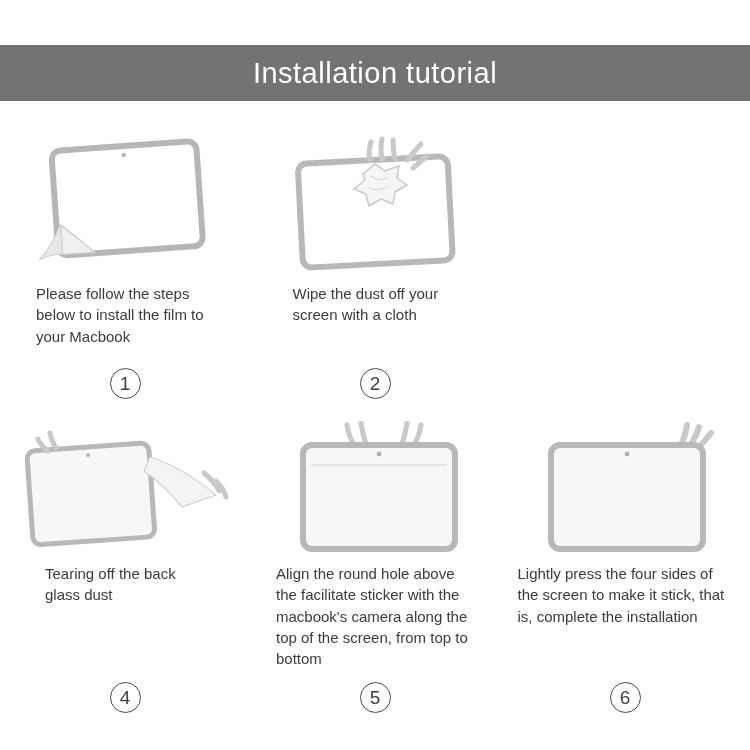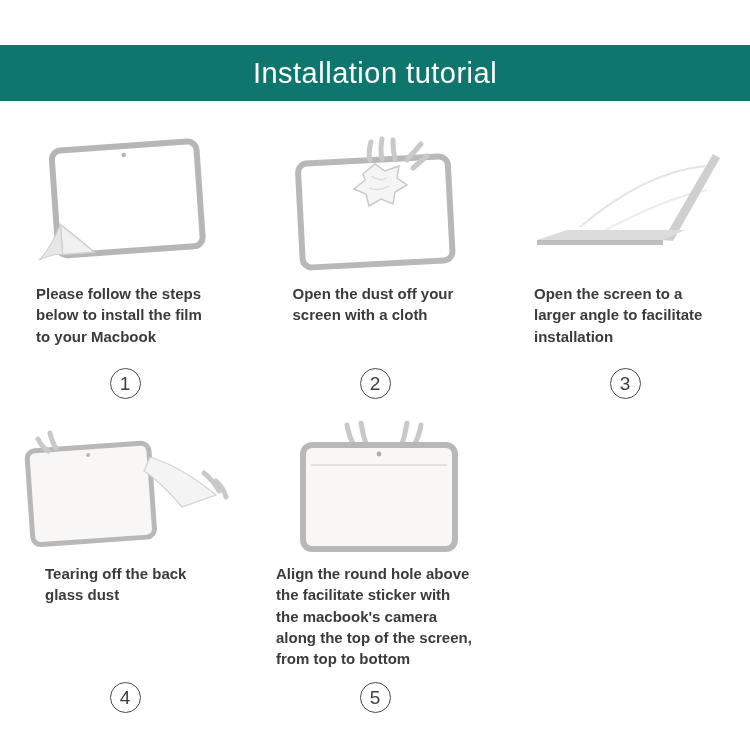--- a/index.html
+++ b/index.html
@@ -6,21 +6,21 @@
   html, body {
     width: 750px; height: 750px;
     background: #ffffff;
     font-family: "Liberation Sans", sans-serif;
     overflow: hidden;
   }
   .page { width: 750px; height: 750px; }
   .top-spacer { height: 45px; }
   .header-banner {
     height: 56px;
-    background: #0f766e;
+    background: #737373;
     color: #ffffff;
     display: flex; align-items: center; justify-content: center;
     font-size: 29px;
     letter-spacing: 0.5px;
   }
   .rows-wrap { padding-top: 26px; }
   .steps-row {
     display: grid;
     grid-template-columns: repeat(3, 1fr);
   }
@@ -36,21 +36,20 @@
     height: 150px;
     display: flex; align-items: center; justify-content: center;
   }
   .row-2 .illus { height: 138px; }
   .caption {
     font-size: 15px;
     line-height: 1.42;
     color: #3b3b3b;
     text-align: left;
     margin-top: 6px;
-    font-weight: bold;
   }
   .step-number {
     margin-top: auto;
     margin-bottom: 6px;
     width: 31px; height: 31px;
     border: 1.6px solid #4a4a4a;
     border-radius: 50%;
     color: #3f3f3f;
     font-size: 19px;
     display: flex; align-items: center; justify-content: center;
@@ -98,37 +97,24 @@
               <path d="M96 10 q-3 10 -1 18"></path>
               <path d="M107 7 q-2 11 0 20"></path>
               <path d="M118 8 q0 11 2 19"></path>
               <path d="M146 12 q-8 9 -14 16"></path>
               <path d="M152 24 q-8 7 -14 12"></path>
             </g>
             <path d="M88 42 l12 -10 l10 7 l14 -5 l-2 12 l10 7 l-12 7 l-2 12 l-12 -5 l-12 7 l-3 -12 l-12 -5 l11 -9 z" fill="#f5f5f5" stroke="#c9c9c9" stroke-width="1.5"></path>
             <path d="M96 44 q8 6 16 2 M94 56 q10 4 20 -2" fill="none" stroke="#d9d9d9" stroke-width="1.2"></path>
           </svg>
         </div>
-        <div class="caption" style="width:165px">Open the dust off your screen with a cloth</div>
+        <div class="caption" style="width:165px">Wipe the dust off your screen with a cloth</div>
         <div class="step-number">2</div>
       </div>
 
-      <div class="step">
-        <div class="illus">
-          <svg width="220" height="140" viewBox="0 0 220 140">
-            <path d="M65 95 Q130 40 190 34" fill="none" stroke="#e4e4e4" stroke-width="2"></path>
-            <path d="M85 101 Q150 66 192 58" fill="none" stroke="#ececec" stroke-width="2"></path>
-            <path d="M148 108 L198 22 L205 26 L158 109 Z" fill="#cfcfcf"></path>
-            <path d="M22 108 L148 108 L170 98 L52 98 Z" fill="#dcdcdc"></path>
-            <path d="M22 108 L148 108 L148 113 L22 113 Z" fill="#bfbfbf"></path>
-          </svg>
-        </div>
-        <div class="caption" style="width:182px">Open the screen to a larger angle to facilitate installation</div>
-        <div class="step-number">3</div>
-      </div>
     </div>
 
     <div class="steps-row row-2">
 
       <div class="step">
         <div class="illus">
           <svg width="210" height="135" viewBox="0 0 210 135">
             <g transform="rotate(-4 70 75)">
               <rect x="10" y="26" width="122" height="94" rx="8" fill="#f8f7f5" stroke="#b8b8b8" stroke-width="5"></rect>
               <circle cx="71" cy="34" r="2" fill="#b8b8b8"></circle>
@@ -159,16 +145,31 @@
             </g>
             <rect x="38" y="24" width="152" height="104" rx="9" fill="#f8f7f5" stroke="#b8b8b8" stroke-width="6"></rect>
             <circle cx="114" cy="33" r="2.4" fill="#b0b0b0"></circle>
             <line x1="46" y1="44" x2="182" y2="44" stroke="#e3e3e3" stroke-width="2"></line>
           </svg>
         </div>
         <div class="caption" style="width:198px">Align the round hole above the facilitate sticker with the macbook's camera along the top of the screen, from top to bottom</div>
         <div class="step-number">5</div>
       </div>
 
+      <div class="step">
+        <div class="illus">
+          <svg width="220" height="135" viewBox="0 0 220 135">
+            <g stroke="#c9c9c9" stroke-width="6" stroke-linecap="round" fill="none">
+              <path d="M172 4 q-2 12 -6 20"></path>
+              <path d="M184 6 q-4 12 -10 20"></path>
+              <path d="M196 12 q-8 10 -14 16"></path>
+            </g>
+            <rect x="36" y="24" width="152" height="104" rx="9" fill="#f8f7f5" stroke="#b8b8b8" stroke-width="6"></rect>
+            <circle cx="112" cy="33" r="2.4" fill="#b0b0b0"></circle>
+          </svg>
+        </div>
+        <div class="caption" style="width:215px">Lightly press the four sides of the screen to make it stick, that is, complete the installation</div>
+        <div class="step-number">6</div>
+      </div>
     </div>
 
   </div>
 </div>
 
 </body></html>

